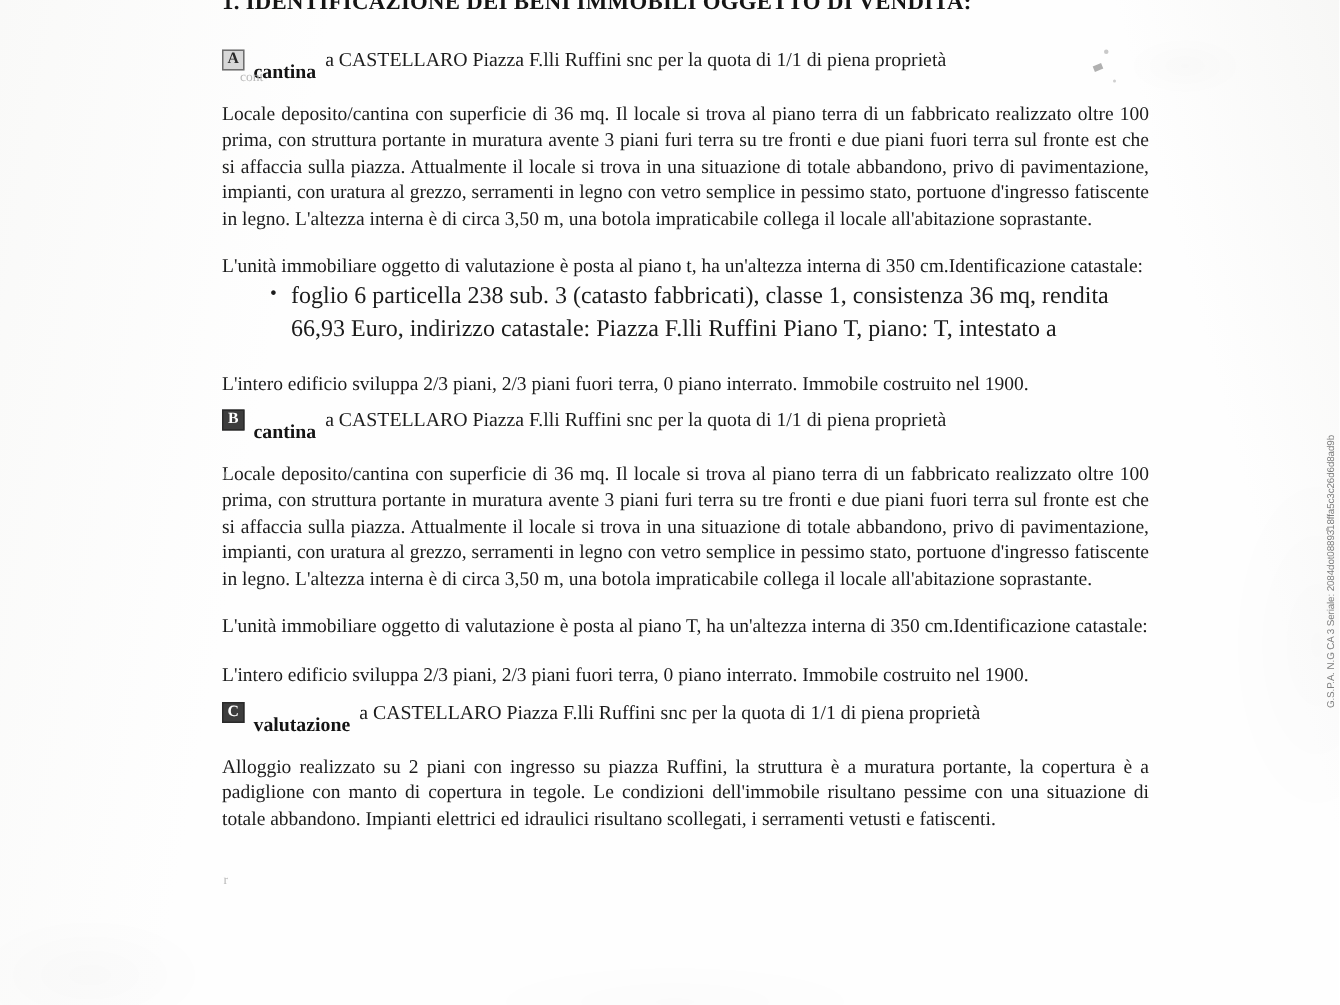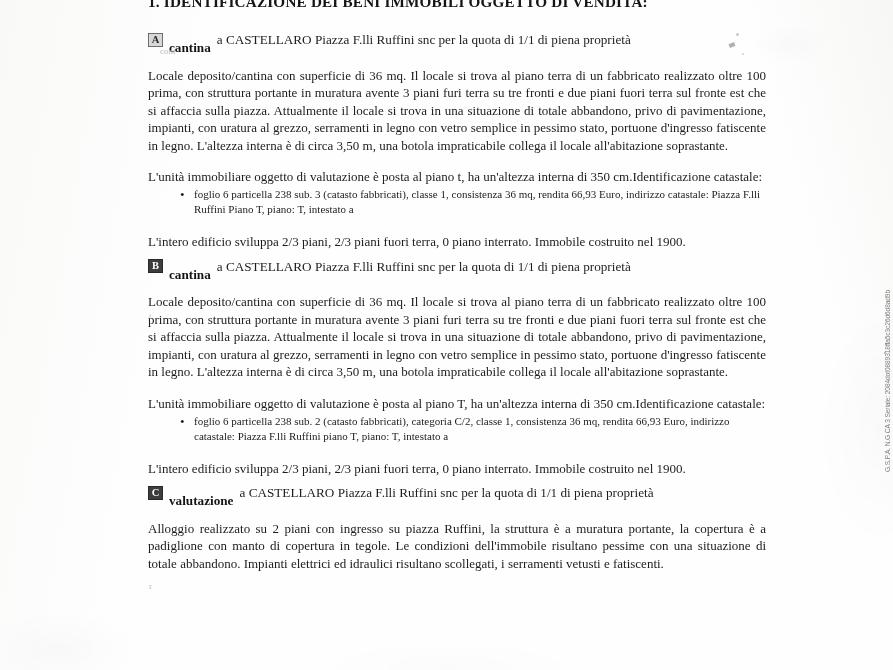--- a/index.html
+++ b/index.html
@@ -113,21 +113,21 @@
     margin: 0;
     color: #1c1c1c;
   }
   .para-nojust { text-align: left; }
 
   
   .cat-list {
     margin: 2px 0 0 0;
     padding-left: 46px;
     list-style: none;
-    font-size: 11px;
+    font-size: 16px;
     line-height: 1.345;
     font-family: Liberation Serif, serif;
   }
   .cat-list li {
     position: relative;
     text-align: left;
     color: #1c1c1c;
   }
   .cat-list li::before {
     content: "\2022";
@@ -218,23 +218,20 @@
     </div>
 
     <div class="gap-a"></div>
 
     <p class="para">Locale deposito/cantina con superficie di 36 mq. Il locale si trova al piano terra di un fabbricato realizzato oltre 100 prima, con struttura portante in muratura avente 3 piani furi terra su tre fronti e due piani fuori terra sul fronte est che si affaccia sulla piazza. Attualmente il locale si trova in una situazione di totale abbandono, privo di pavimentazione, impianti, con uratura al grezzo, serramenti in legno con vetro semplice in pessimo stato, portuone d'ingresso fatiscente in legno. L'altezza interna è di circa 3,50 m, una botola impraticabile collega il locale all'abitazione soprastante.</p>
 
     <div class="gap-b"></div>
 
     <p class="para">L'unità immobiliare oggetto di valutazione è posta al piano T, ha un'altezza interna di 350 cm.Identificazione catastale:</p>
 
-    <ul class="cat-list">
-      <li>foglio 6 particella 238 sub. 2 (catasto fabbricati), categoria C/2, classe 1, consistenza 36 mq, rendita 66,93 Euro, indirizzo catastale: Piazza F.lli Ruffini piano T, piano: T, intestato a</li>
-    </ul>
 
     <div class="gap-c"></div>
 
     <p class="para para-nojust">L'intero edificio sviluppa 2/3 piani, 2/3 piani fuori terra, 0 piano interrato. Immobile costruito nel 1900.</p>
 
     <div class="section-head">
       <span class="badge badge-dark">C</span>
       <span class="section-kind">valutazione</span>
       <span class="section-rest">a CASTELLARO Piazza F.lli Ruffini snc per la quota di 1/1 di piena proprietà</span>
     </div>

